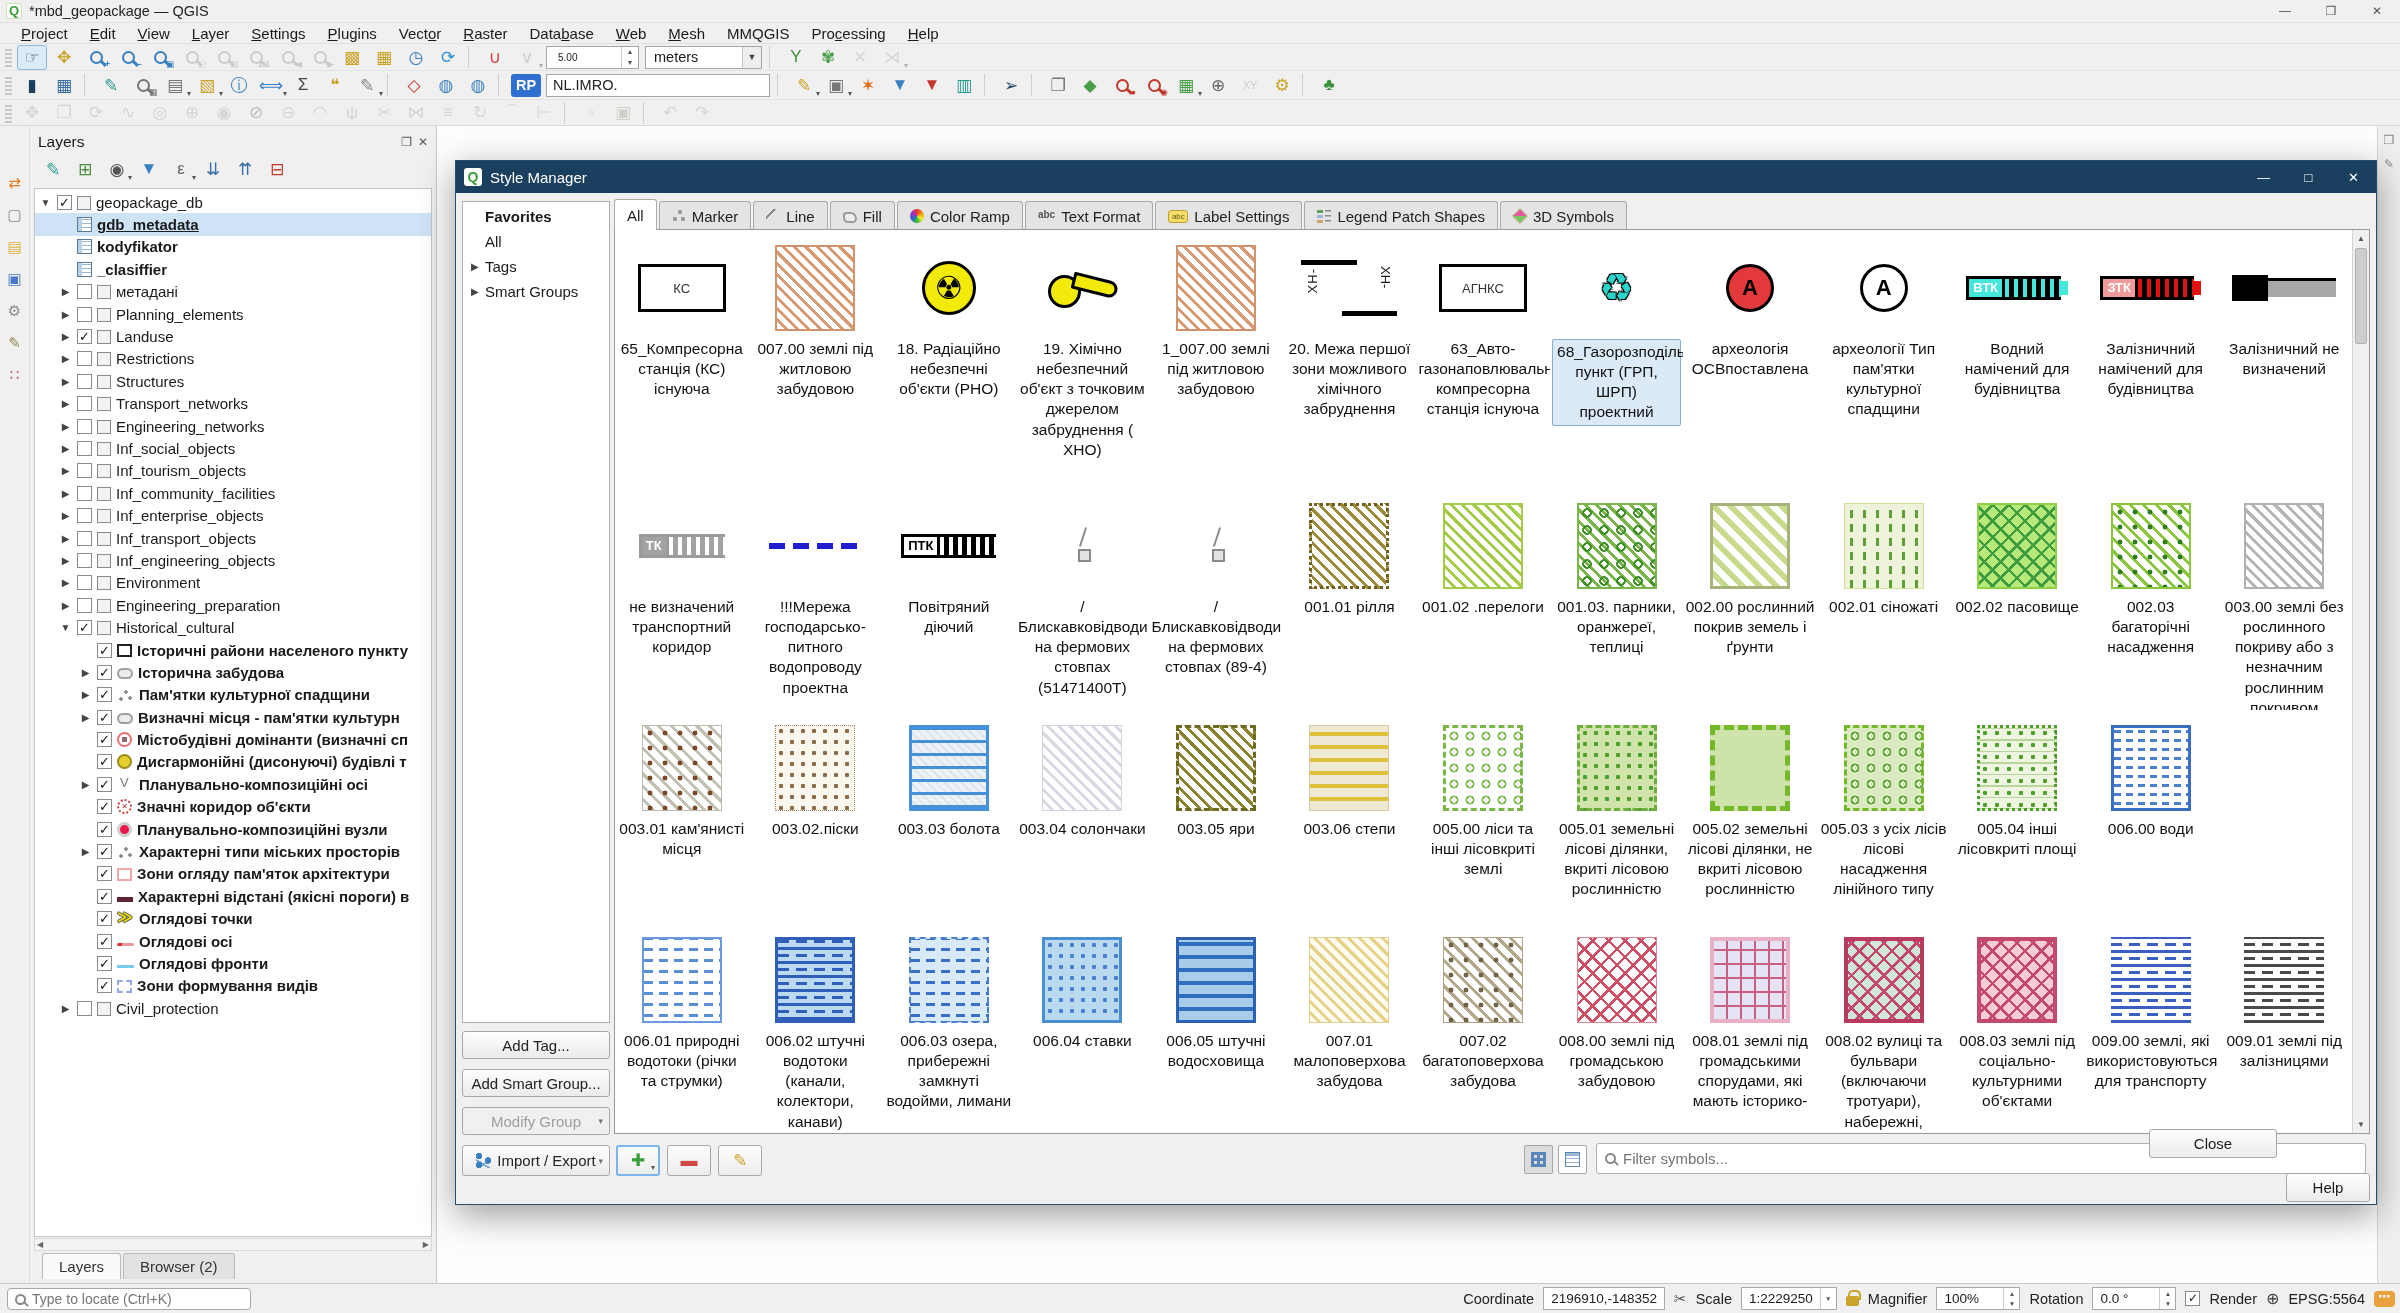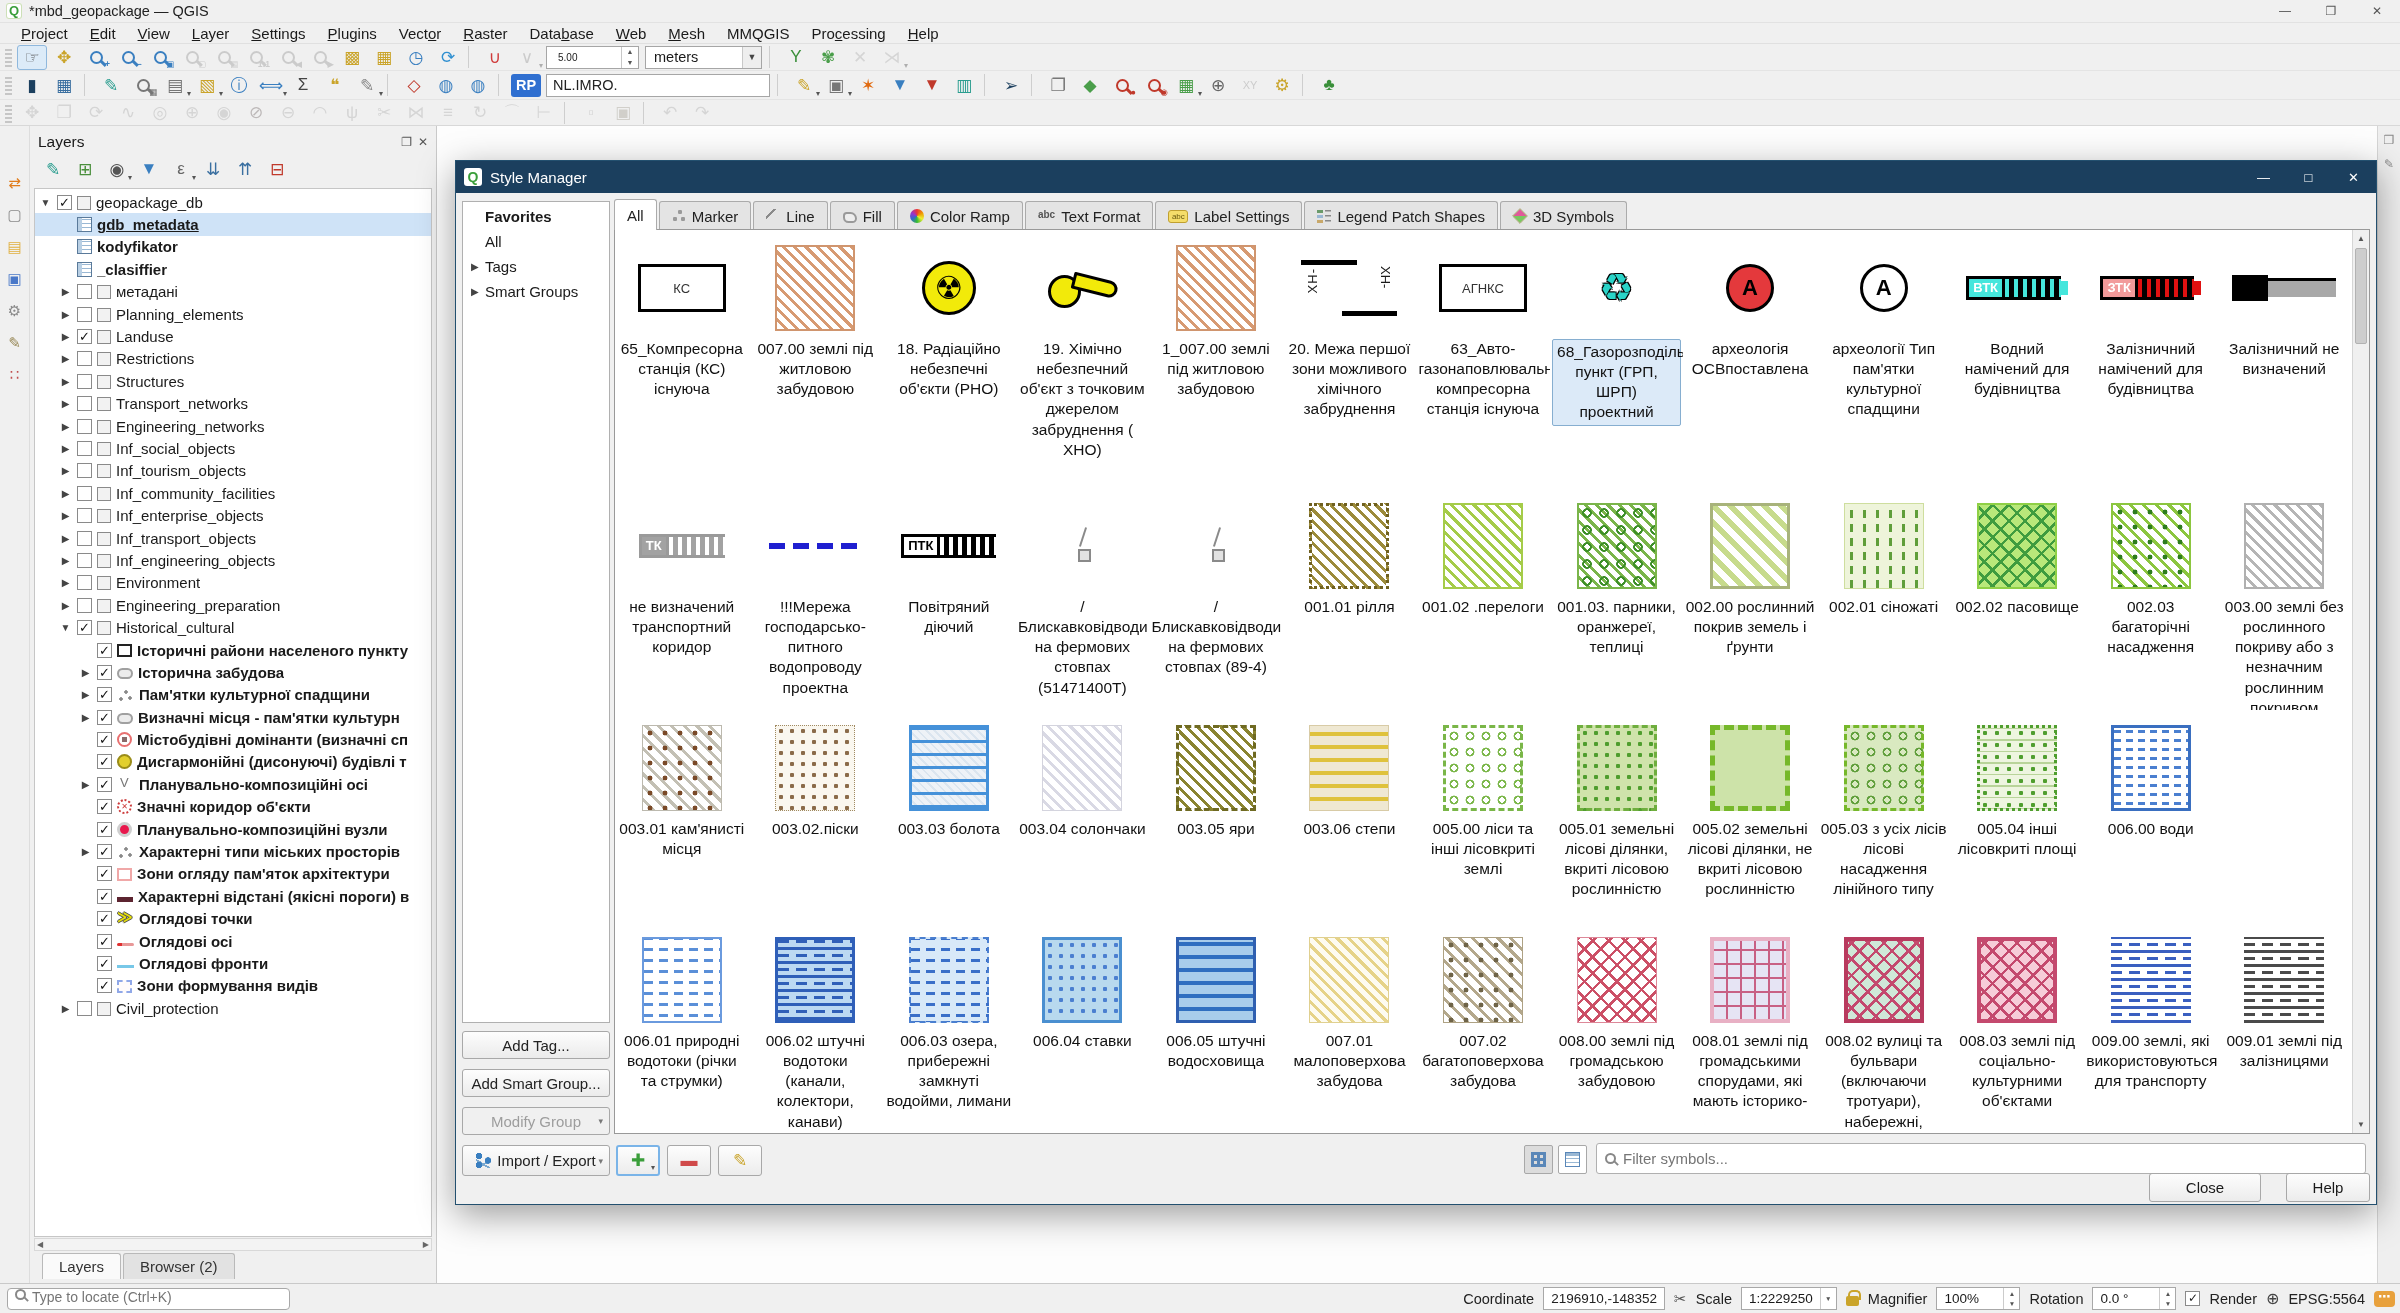--- a/index.html
+++ b/index.html
@@ -271,22 +271,22 @@
     font-family:"Liberation Sans","DejaVu Sans",sans-serif}
   .i-magg{position:relative;width:11px;height:11px;border:2px solid #888;border-radius:50%;flex:none}
   .i-magg::after{content:"";position:absolute;width:6px;height:2px;background:#888;right:-5px;bottom:-2px;
     transform:rotate(45deg)}
   .fbtn{position:absolute;height:29px;border:1px solid #a8a8a8;border-radius:3px;
     background:linear-gradient(#fdfdfd,#ececec);font-size:15px;display:flex;align-items:center;justify-content:center}
 
   
   .statusbar{position:absolute;left:0;bottom:0;width:2400px;height:30px;background:#f0f0f0;
     border-top:1px solid #c9c9c9;font-size:14.5px}
-  .locate{position:absolute;left:7px;top:4px;width:283px;height:22px;border:1px solid #a8a8a8;
-    border-radius:4px;background:#fff;display:flex;align-items:flex-start;padding:0 7px;gap:6px}
+  .locate{position:absolute;left:7px;top:4px;width:244px;height:22px;border:1px solid #a8a8a8;
+    border-radius:4px;background:#fff;display:flex;align-items:center;padding:8px 7px;gap:6px}
   .locate input{border:none;outline:none;flex:1;font-size:14px;color:#333;
     font-family:"Liberation Sans","DejaVu Sans",sans-serif}
   .sb-right{position:absolute;right:5px;top:3px;display:flex;align-items:center;gap:9px}
   .sb-right .lbl{color:#222}
   .sb-in{height:23px;border:1px solid #a8a8a8;background:#fff;font-size:13.5px;text-align:center;color:#222;
     font-family:"Liberation Sans","DejaVu Sans",sans-serif;outline:none}
   .sb-spin{display:flex;height:23px;border:1px solid #a8a8a8;background:#fff;align-items:center}
   .sb-spin .v{padding:0 7px;min-width:66px;font-size:13.5px}
   .sb-spin .ar{width:16px;height:100%;display:flex;flex-direction:column;border-left:1px solid #ccc}
   .sb-spin .ar span{flex:1;display:flex;align-items:center;justify-content:center;font-size:6.5px;color:#555}
@@ -1314,21 +1314,21 @@
       <div class="vt">
         <span class="vt-list"></span>
         </div>
     </div>
 
     <div class="fwrap">
       <span class="i-magg"></span>
       <input placeholder="Filter symbols..." style="">
     </div>
 
-    <div class="fbtn" style="left:1693px;top:1012px;width:112px">
+    <div class="fbtn" style="left:1693px;top:968px;width:128px">
       <span>Close</span>
       </div>
     <div class="fbtn" style="left:1830px;top:1012px;width:84px">
       <span>Help</span>
       </div>
   </div>
 
   <div class="statusbar">
     <div class="locate">
       <span class="i-magg"></span>

